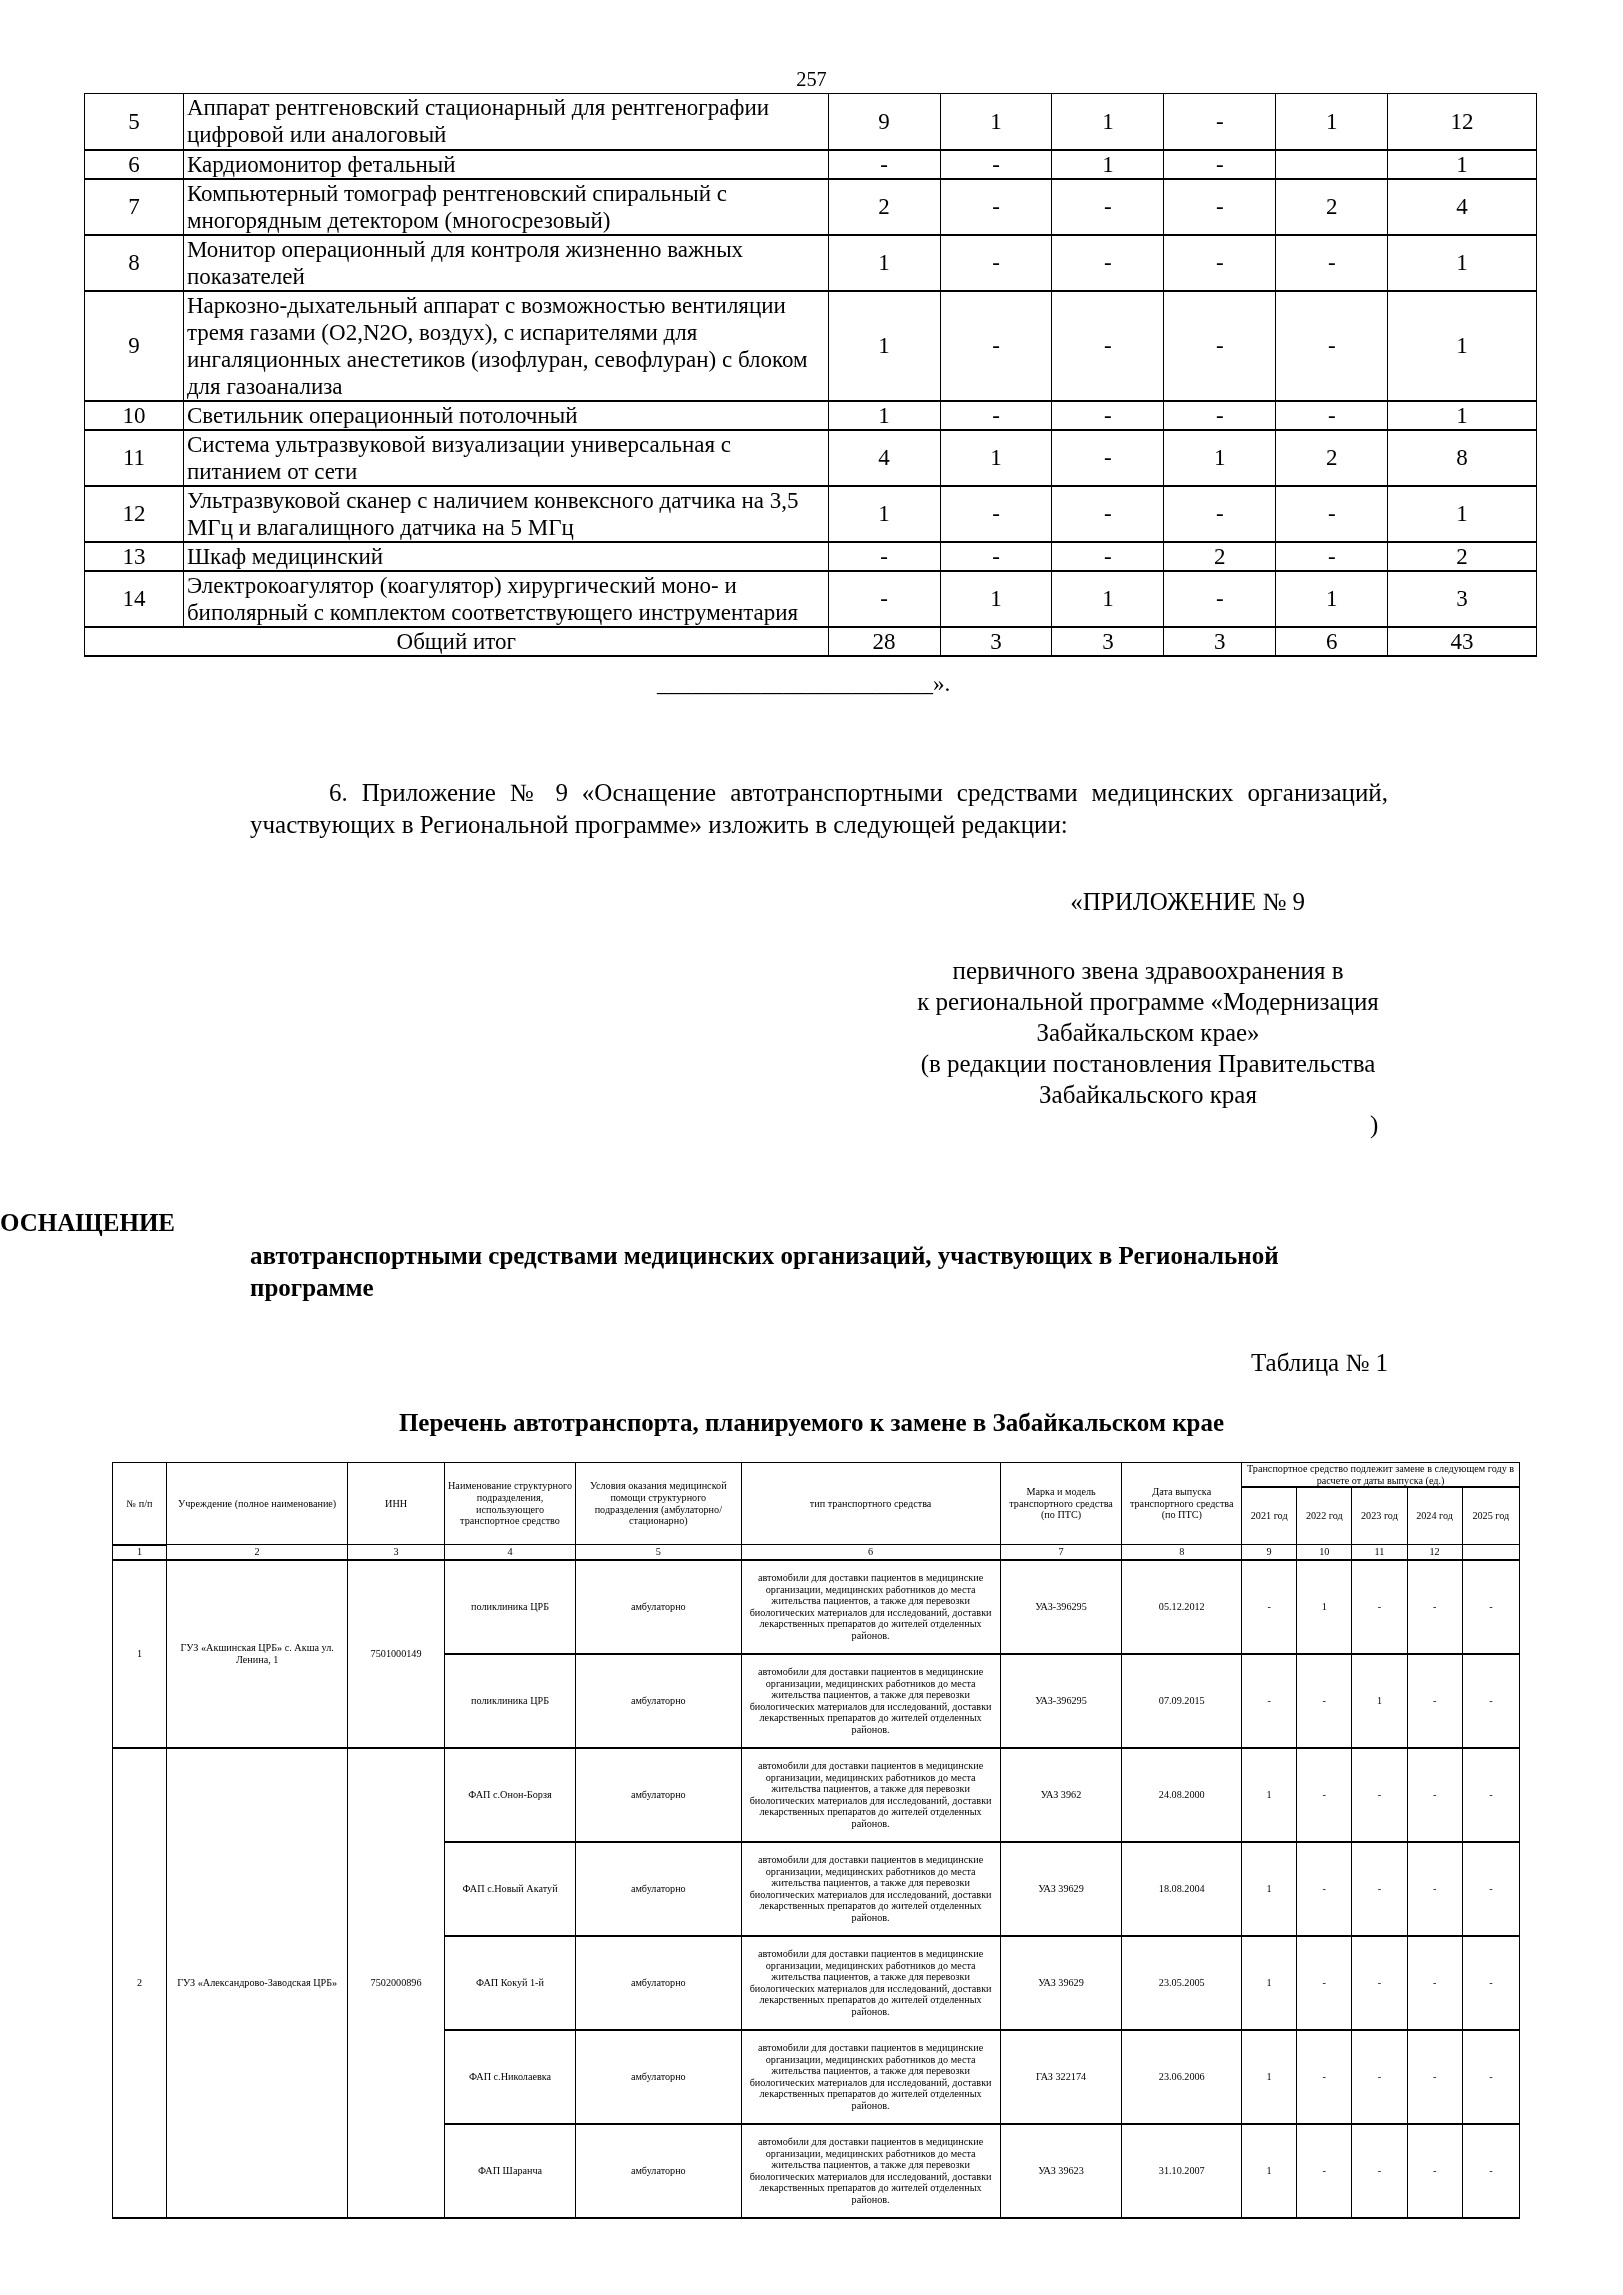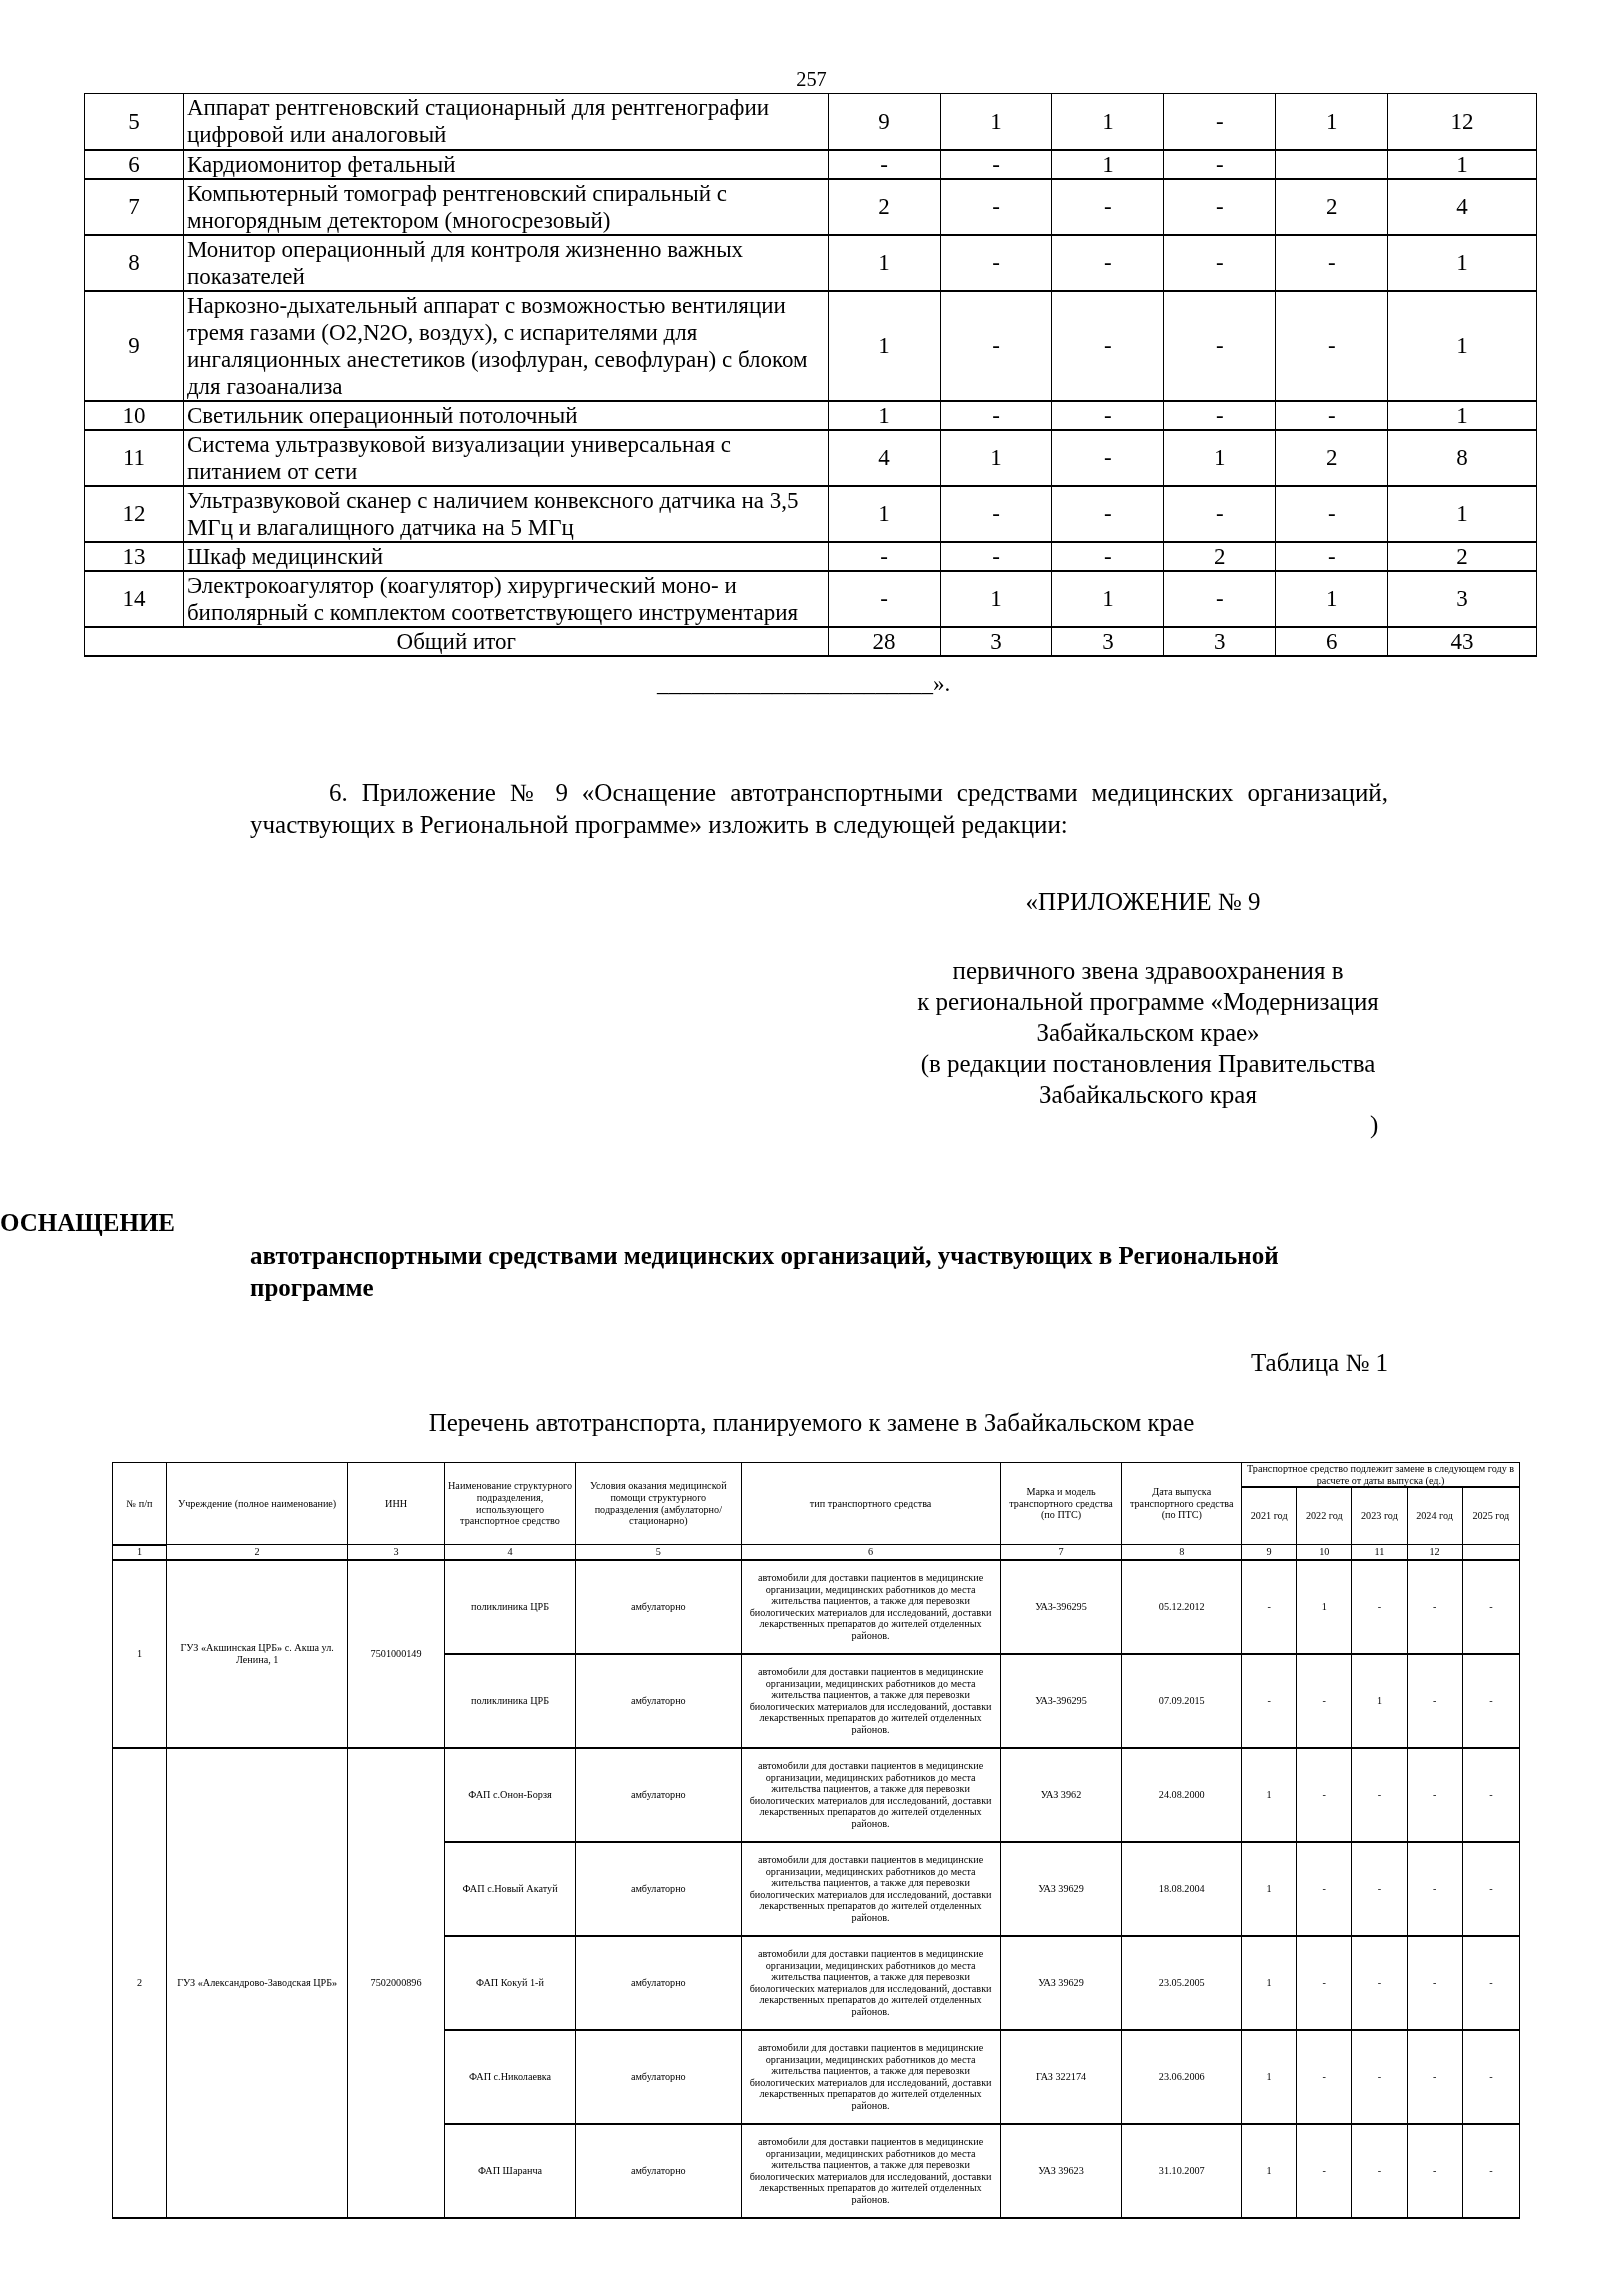--- a/index.html
+++ b/index.html
@@ -15,29 +15,29 @@
   .t1 tr { border-bottom: 2.8px solid #000; }
   .t1 td.name { text-align: left; }
   .t1 td.c-no { width: 93px; }
   .t1 td.c-name { width: 641px; }
   .t1 td.c-v { width: 106px; }
   .t1 td.c-total { width: 143px; }
 
   .closing { left: 657px; top: 671px; font-size: 23px; }
   .para { left: 250px; top: 777px; width: 1138px; font-size: 25px; line-height: 32px; text-align: justify; text-indent: 79px; }
   .appendix { left: 847px; width: 602px; text-align: center; font-size: 25px; line-height: 31px; }
-  .app-title { top: 886px; left: 981px; width: 324px; text-align: center; }
+  .app-title { top: 886px; left: 981px; width: 324px; text-align: right; }
   .app-body { top: 955px; }
   .app-paren { left: 1370px; top: 1111px; font-size: 25px; }
 
   .h-title { left: 0; width: 1623px; font-weight: bold; font-size: 25px; line-height: 32px; }
   .h1 { top: 1207px; }
   .h2 { top: 1240px; left: 250px; width: 1138px; }
   .table-no { left: 1203px; width: 185px; top: 1349px; text-align: right; font-size: 25px; }
-  .table-caption { left: 0; width: 1623px; top: 1409px; text-align: center; font-size: 25px; }
+  .table-caption { left: 0; width: 1623px; top: 1409px; text-align: center; font-size: 25px; font-weight: bold; }
 
   
   .t2 { position: absolute; left: 112px; top: 1462px; width: 1408px; font-size: 10.2px; line-height: 11.6px; table-layout: fixed; }
   .t2 td, .t2 th { border: 0.9px solid #000; padding: 0 1.9px; text-align: center; vertical-align: middle; font-weight: normal; }
   .t2 .thick-b { border-bottom: 2.3px solid #000; }
   .t2 .num-row td { height: 13px; border-bottom: 2.3px solid #000; }
   .t2 .data-row td.sub { height: 92px; border-bottom: 2.3px solid #000; }
 </style>
 </head>
 <body>

